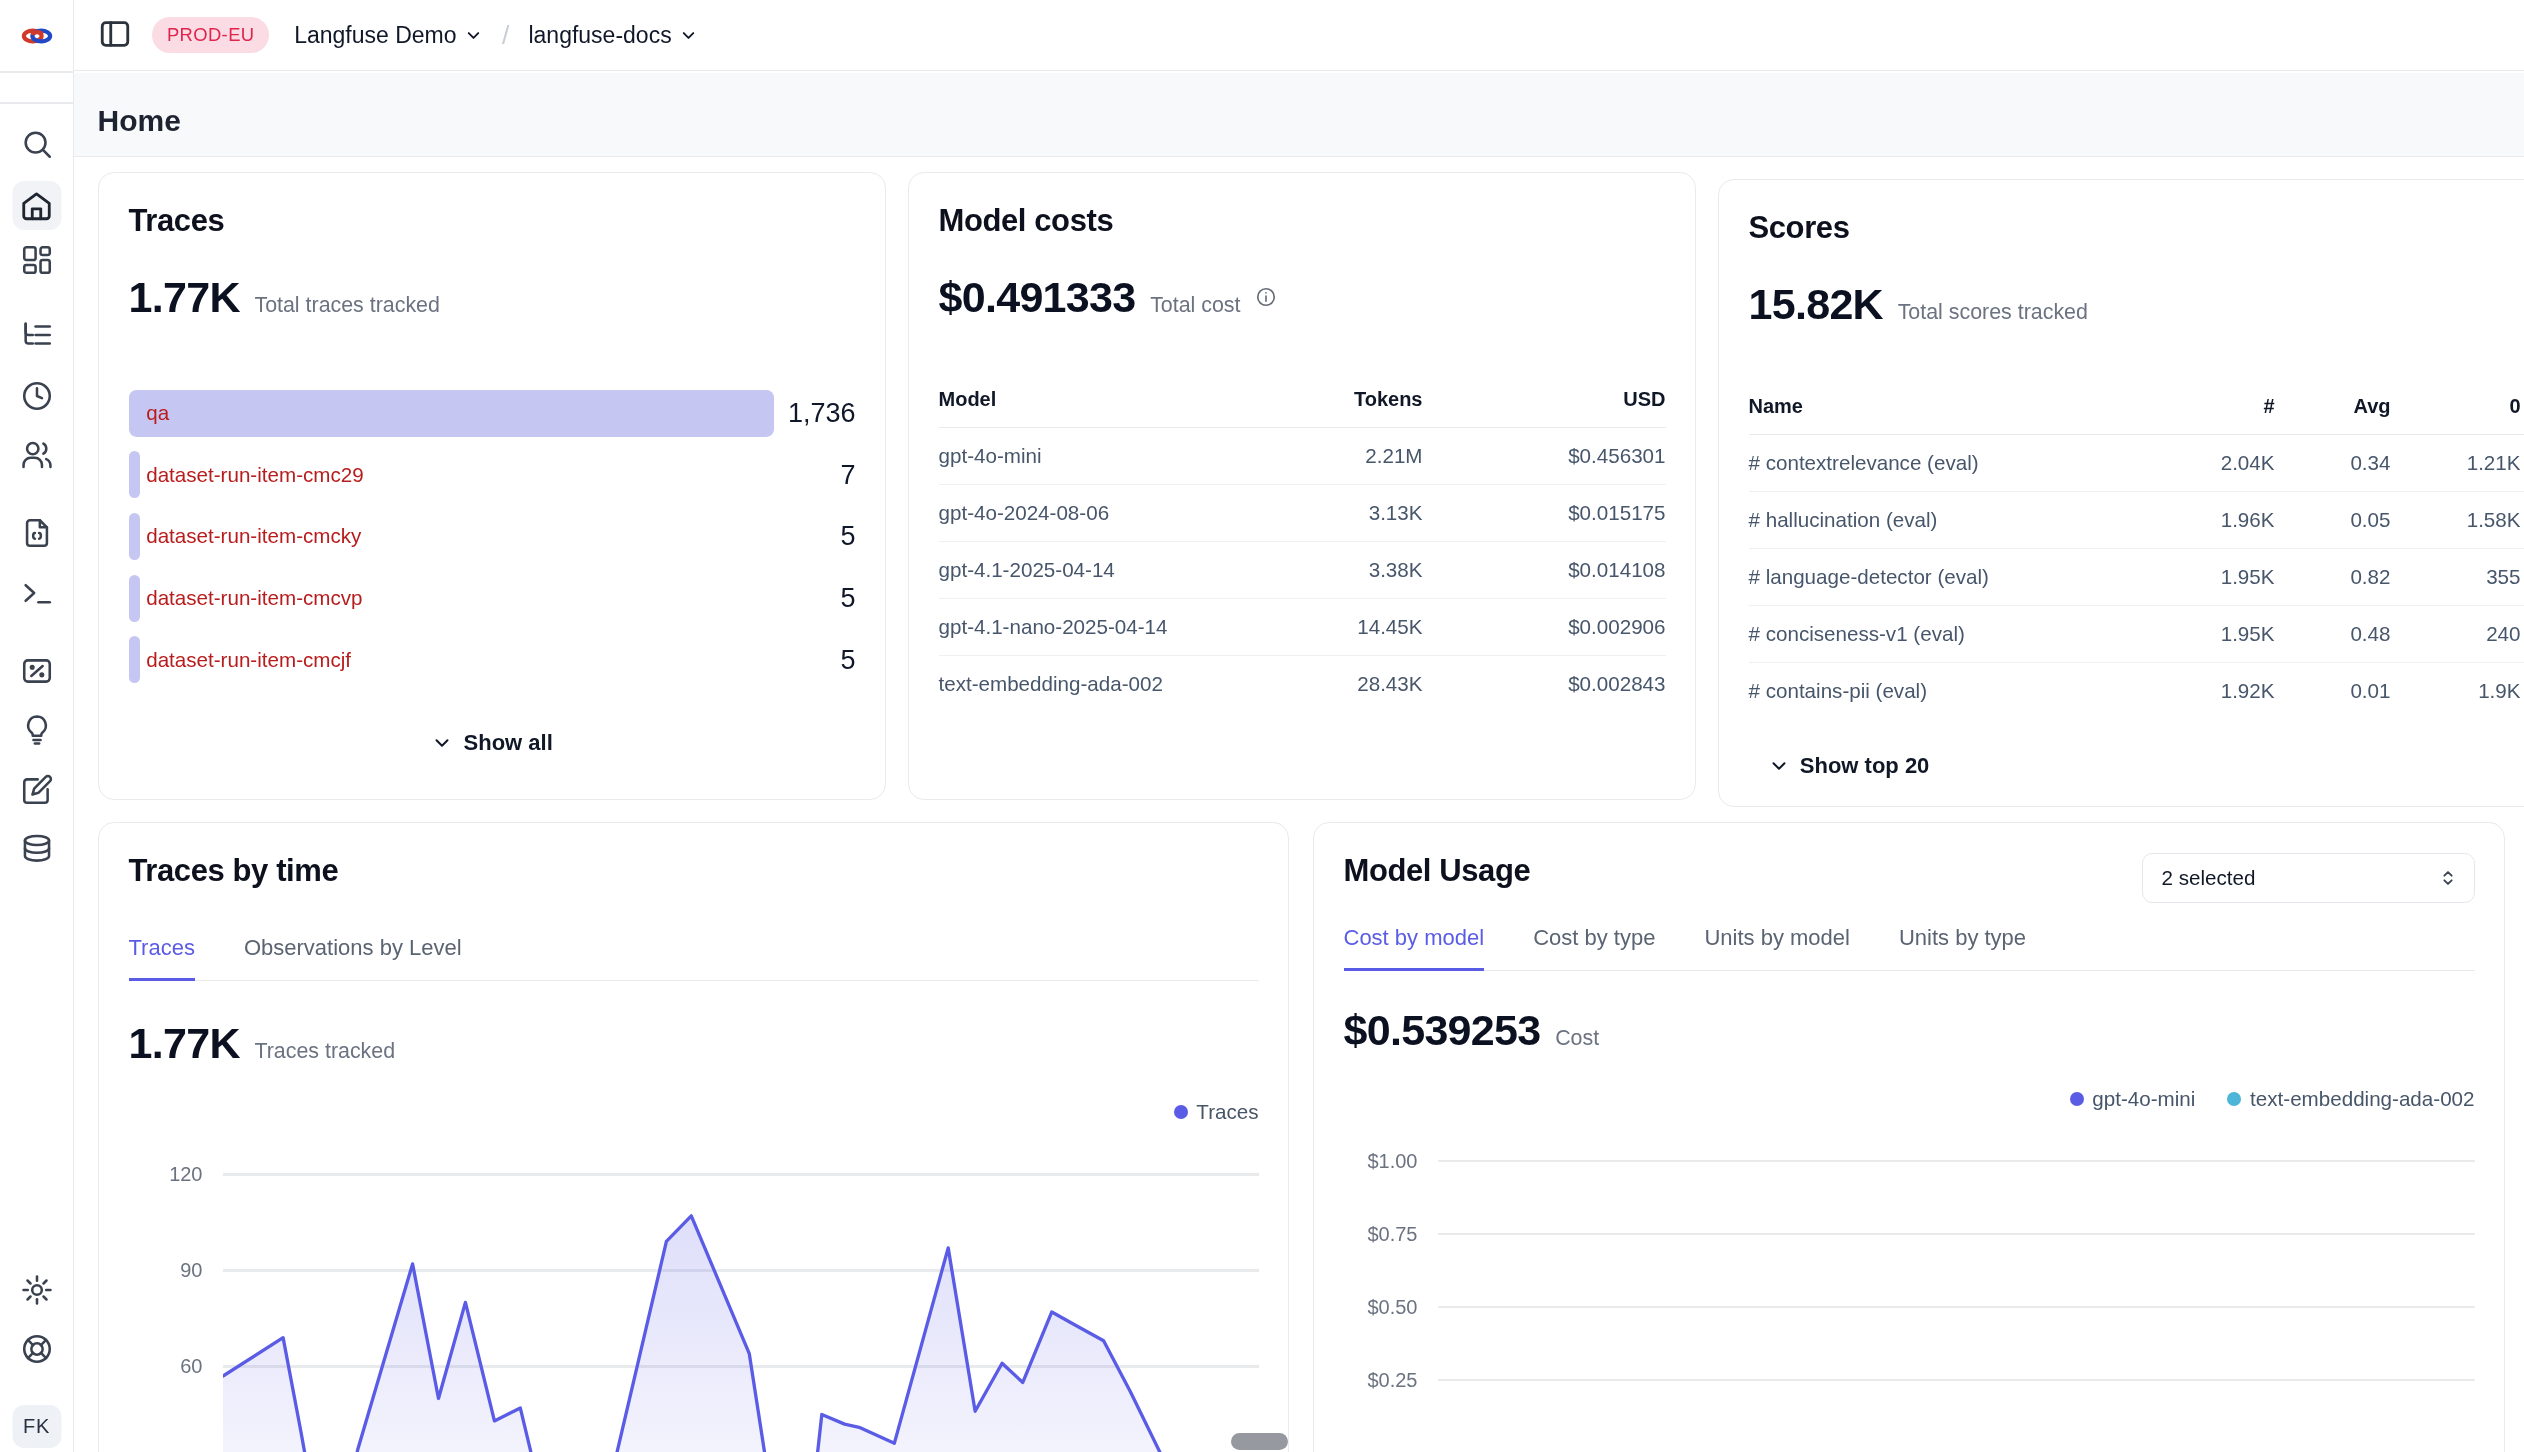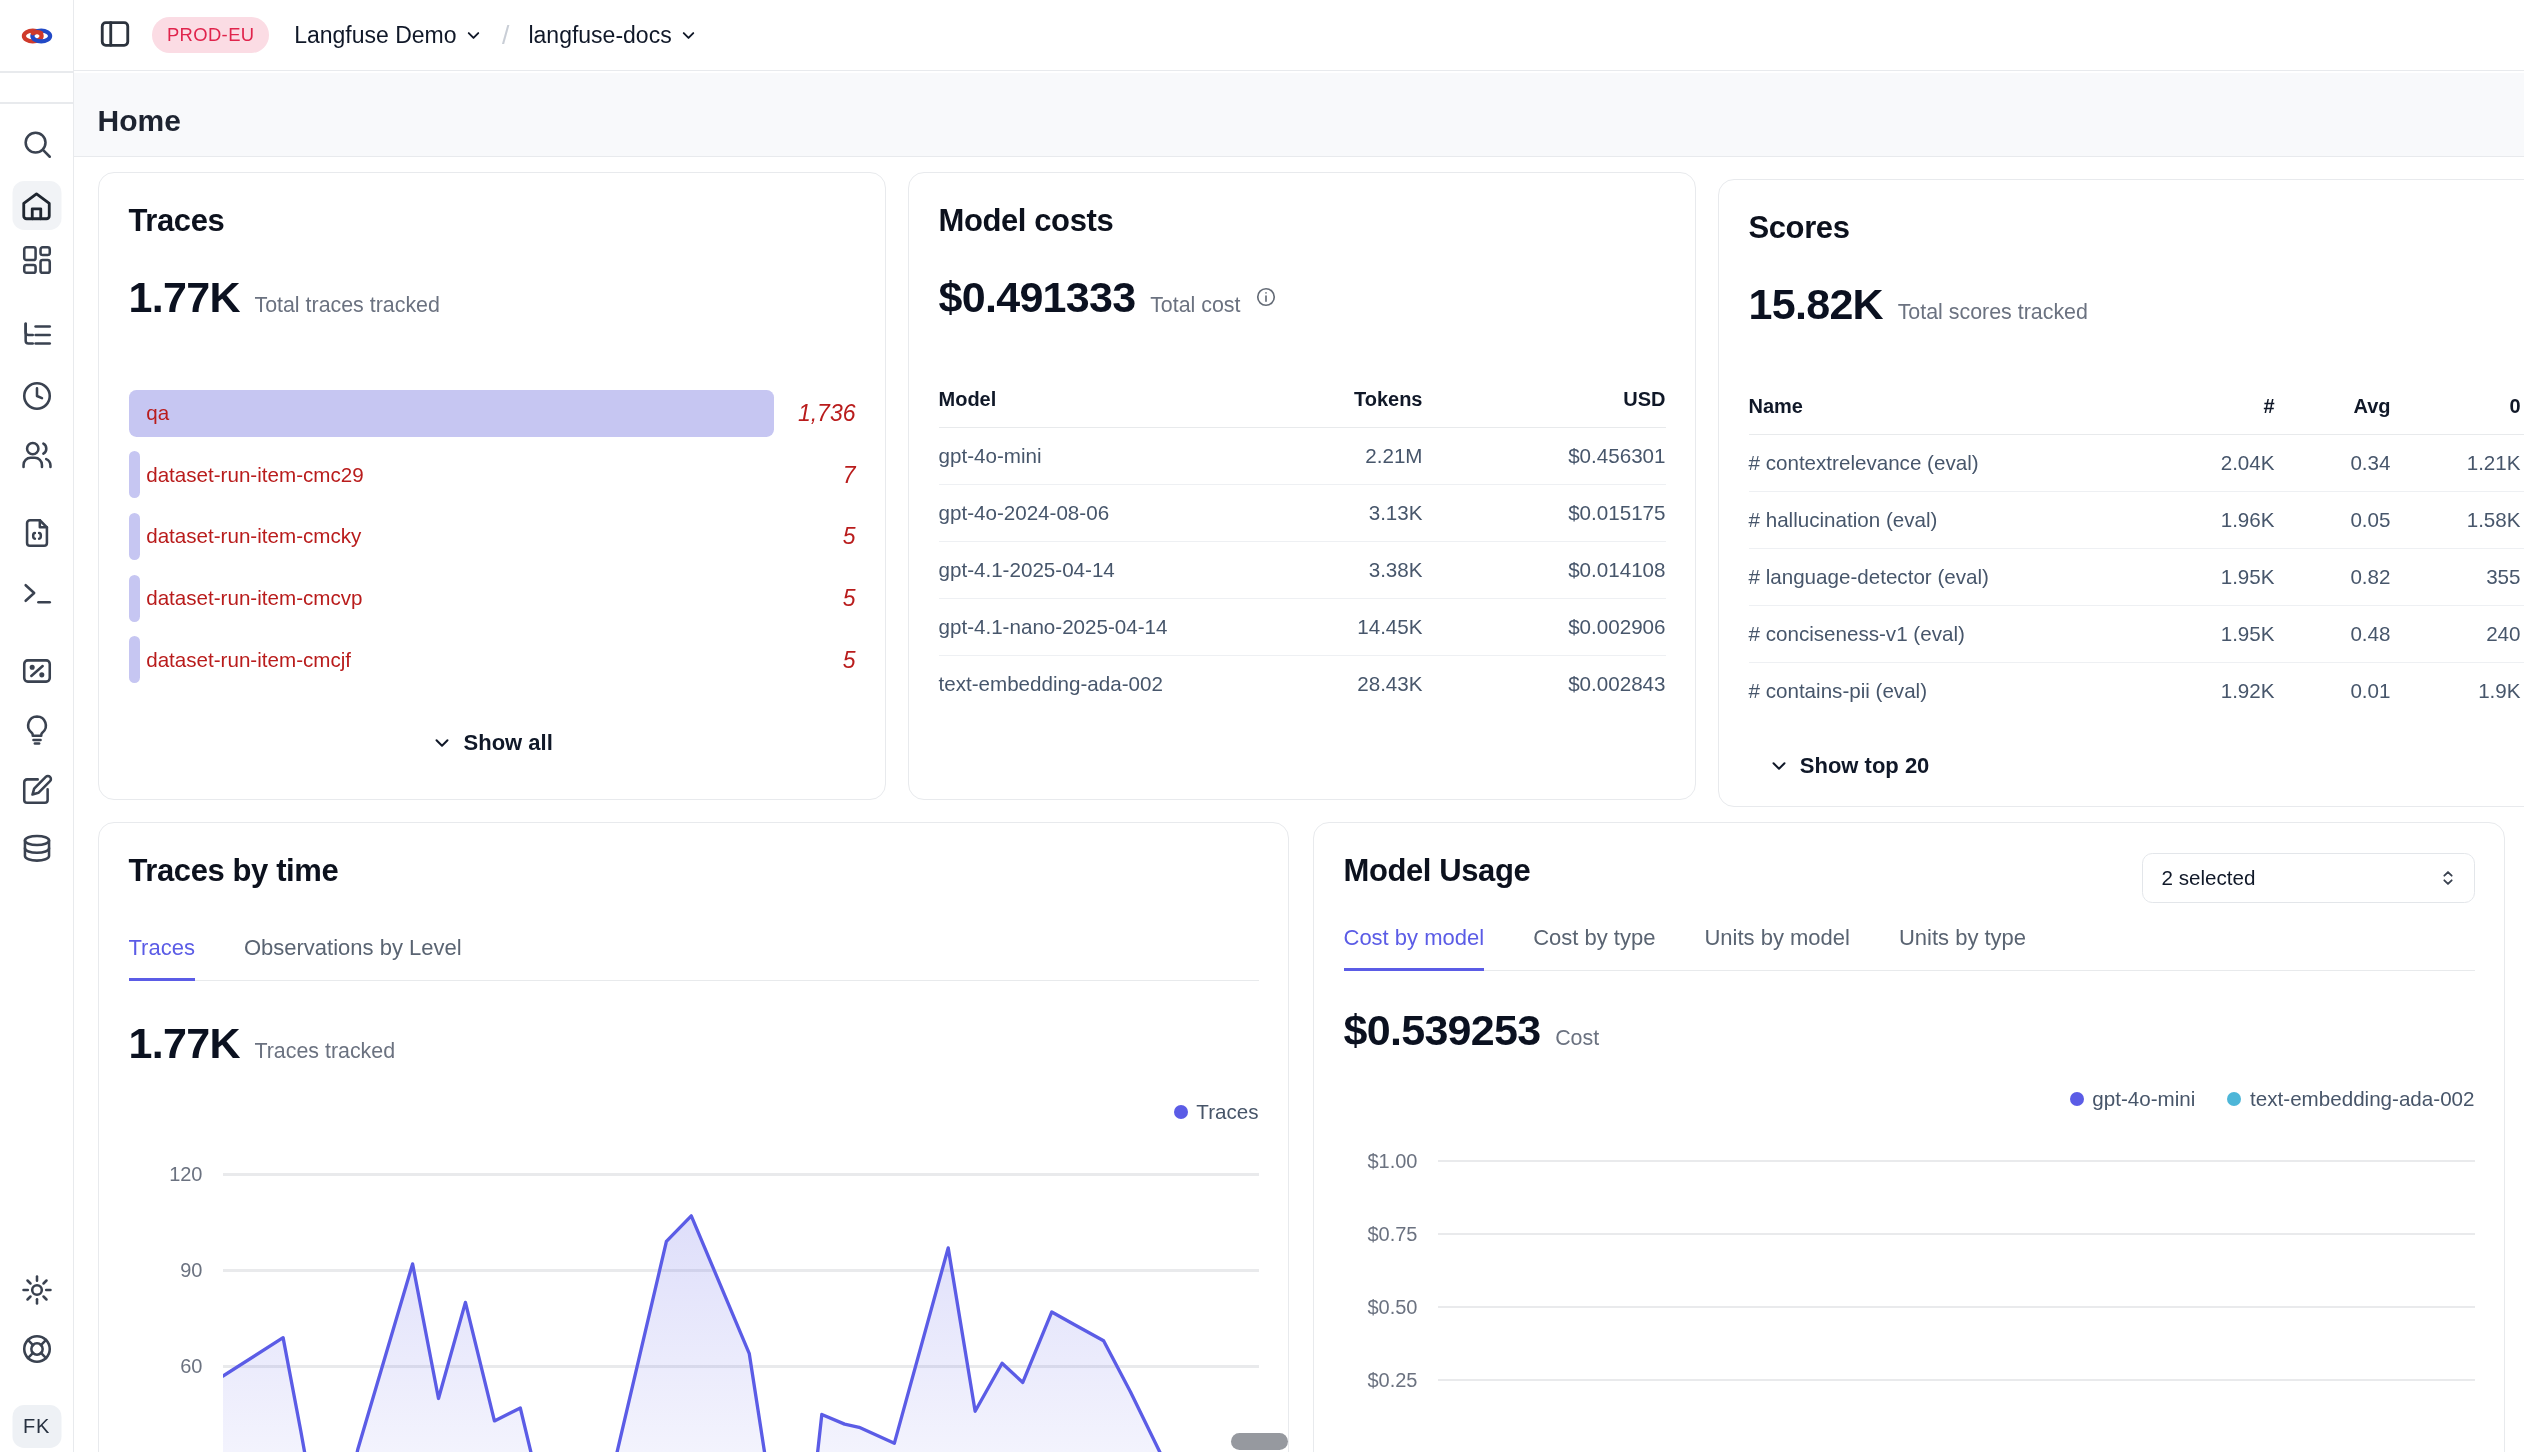--- a/index.html
+++ b/index.html
@@ -52,21 +52,21 @@
 
   
   .bar-list { margin-top:68px; }
   .bar-row { position:relative; height:47px; margin-bottom:14.7px; }
   .bar { position:absolute; left:0; top:0; height:47px; border-radius:7.4px; background:#c6c6f2; }
   .bar-full { width:calc(100% - 82px); }
   .bar-sliver { width:11.8px; }
   .bar-label { position:absolute; left:17.7px; top:50%; transform:translateY(-50%);
     font-size:20.6px; color:#b91c1c; white-space:nowrap; }
   .bar-value { position:absolute; right:0; top:50%; transform:translateY(-50%);
-    font-size:23px; color:#b91c1c;font-style:italic; }
+    font-size:27px; color:#0f172a; }
   .show-link { display:flex; align-items:center; justify-content:center; gap:10.3px; margin-top:47px;
     font-size:22px; font-weight:600; color:#101828; cursor:pointer; }
   .show-link.left { justify-content:flex-start; margin-left:19px; margin-top:34px; }
   .show-link svg { width:22px; height:22px; stroke:#101828; stroke-width:2.2; fill:none;
     stroke-linecap:round; stroke-linejoin:round; }
 
   
   .tbl { margin-top:66px; }
   .tbl-head { display:grid; align-items:center; font-size:20px; font-weight:700; color:#101828;
     padding-bottom:16px; border-bottom:1.5px solid #e8eaec; }

